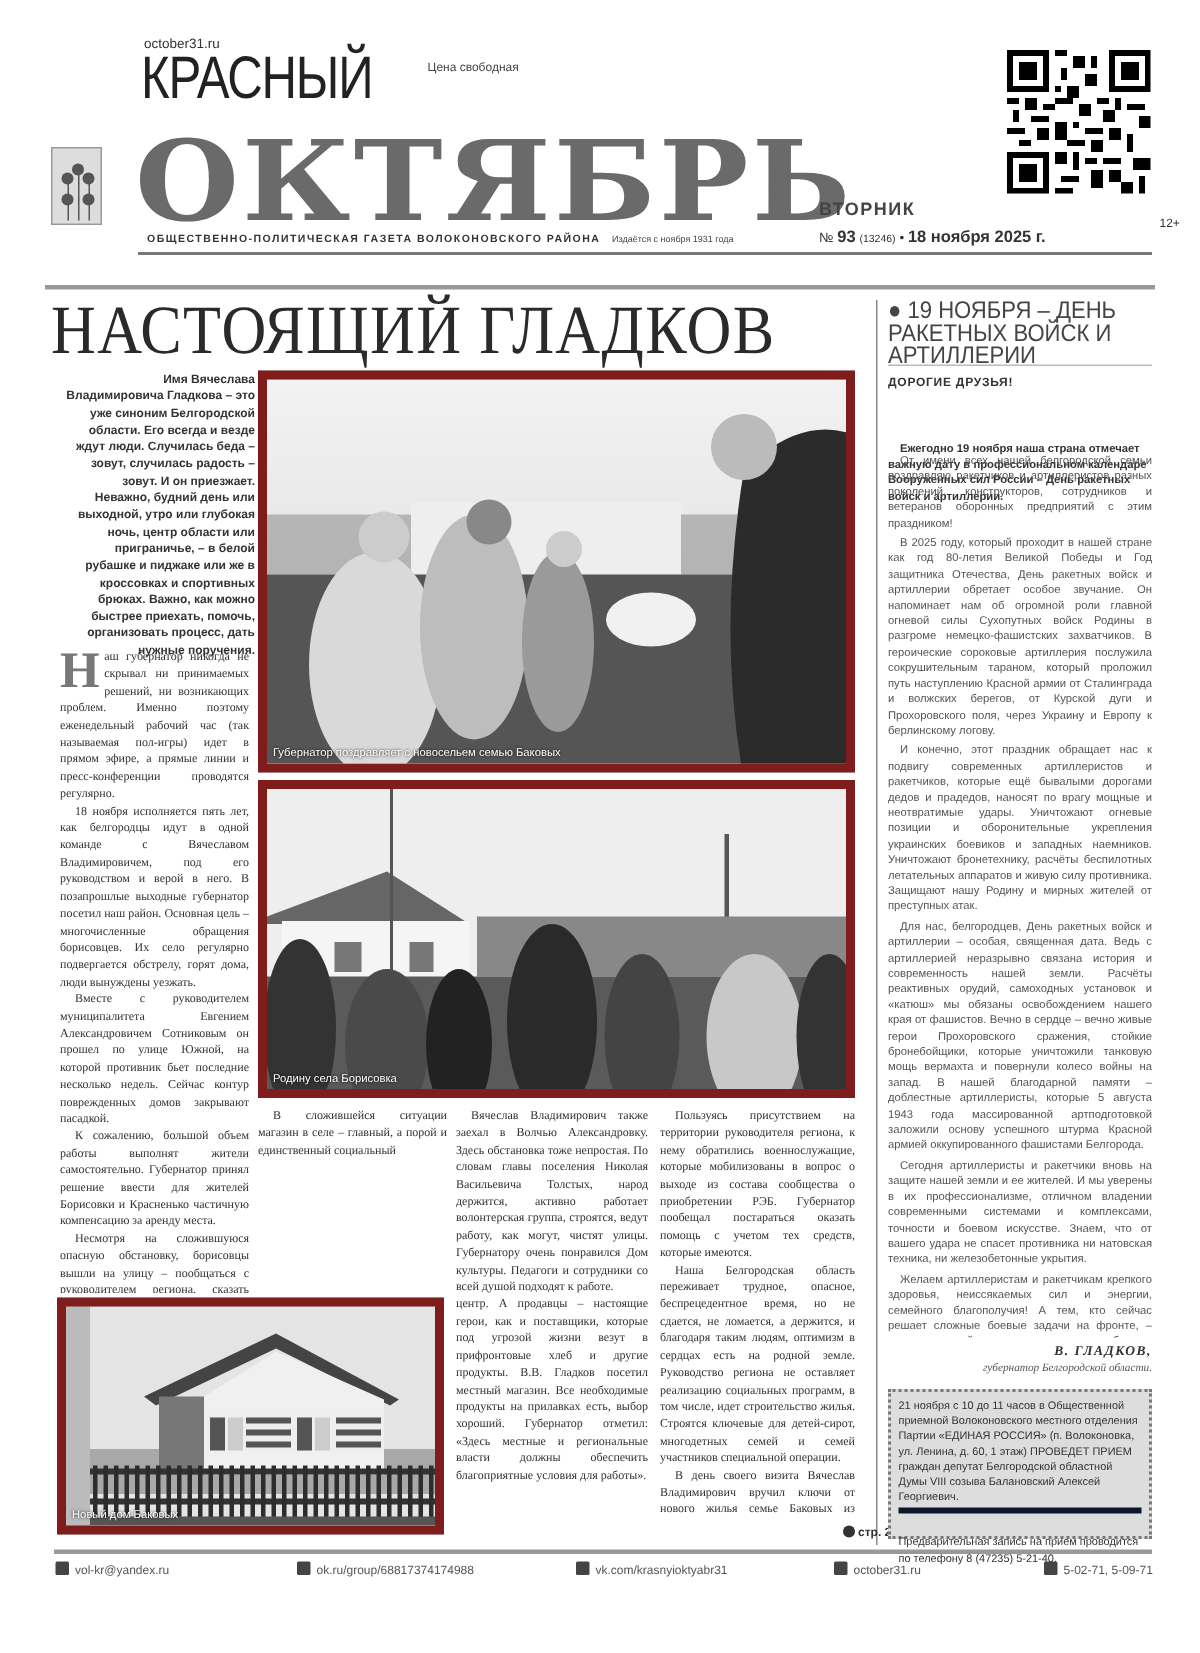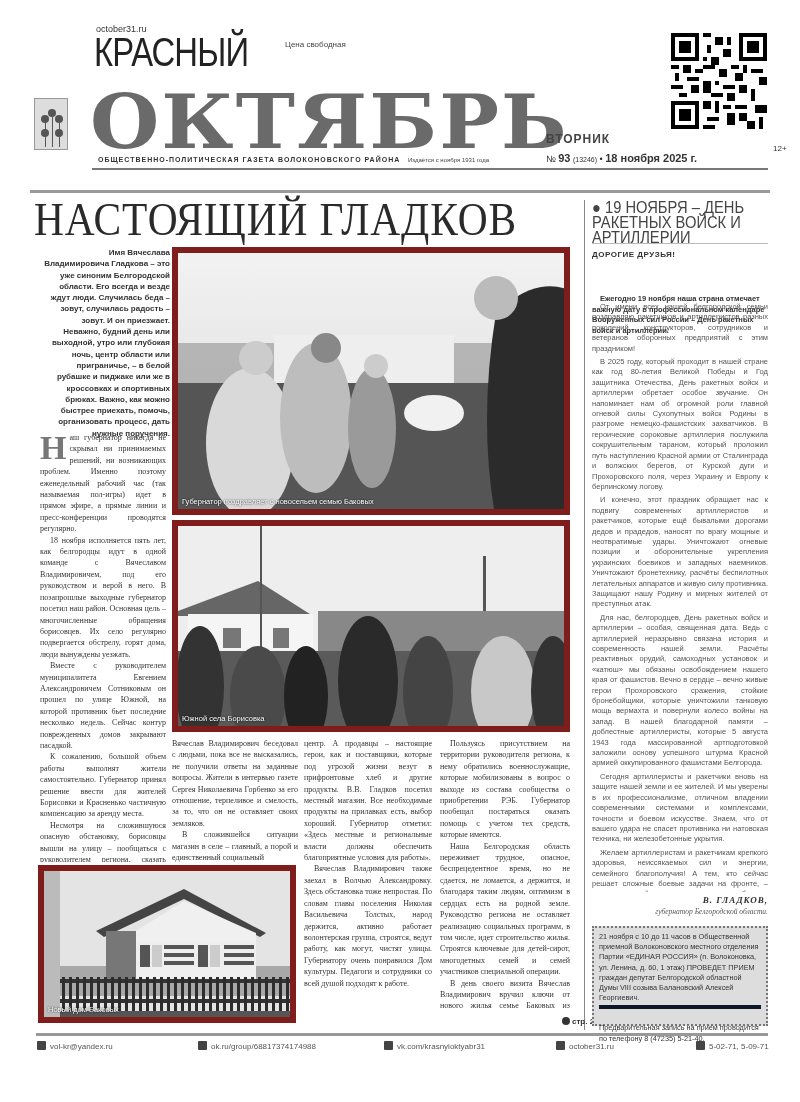--- a/index.html
+++ b/index.html
@@ -154,21 +154,21 @@
     <rect x="140" y="85" width="258" height="40" fill="#888"></rect>
     <rect x="0" y="125" width="398" height="87" fill="#5a5a5a"></rect>
     <ellipse cx="22" cy="160" rx="24" ry="60" fill="#333"></ellipse>
     <ellipse cx="80" cy="170" rx="28" ry="50" fill="#4a4a4a"></ellipse>
     <ellipse cx="128" cy="170" rx="22" ry="50" fill="#222"></ellipse>
     <ellipse cx="190" cy="155" rx="30" ry="65" fill="#2a2a2a"></ellipse>
     <ellipse cx="250" cy="165" rx="25" ry="55" fill="#444"></ellipse>
     <ellipse cx="325" cy="165" rx="32" ry="55" fill="#c8c8c8"></ellipse>
     <ellipse cx="375" cy="165" rx="22" ry="55" fill="#333"></ellipse>
   </svg>
-  <span class="caption">Южной села Борисовка</span>
+  <span class="caption">Родину села Борисовка</span>
 </div>
 
 <div class="abs photo" style="left:38px;top:865px;width:258px;height:158px;padding-left:16px;">
   <svg width="258" height="158" viewBox="0 0 258 158">
     <rect width="258" height="158" fill="#e4e4e4"></rect>
     <rect x="0" y="95" width="258" height="30" fill="#a8a8a8"></rect>
     <path d="M36 60 L124 18 L206 62 L200 66 L124 28 L44 66z" fill="#444"></path>
     <rect x="46" y="60" width="30" height="52" fill="#777"></rect>
     <path d="M76 60 L124 30 L196 62 L196 112 L76 112z" fill="#f0f0f0"></path>
     <rect x="76" y="72" width="120" height="24" fill="#eee"></rect>
@@ -232,27 +232,26 @@
 
 <div class="abs col" style="left:40px;top:432px;width:126px;height:430px;">
   <p style="text-indent:0"><span class="dropcap">Н</span><span>аш губернатор никогда не скрывал ни принимаемых решений, ни возникающих проблем. Именно поэтому еженедельный рабочий час (так называемая пол-игры) идет в прямом эфире, а прямые линии и пресс-конференции проводятся регулярно.</span></p>
   <p>18 ноября исполняется пять лет, как белгородцы идут в одной команде с Вячеславом Владимировичем, под его руководством и верой в него. В позапрошлые выходные губернатор посетил наш район. Основная цель – многочисленные обращения борисовцев. Их село регулярно подвергается обстрелу, горят дома, люди вынуждены уезжать.</p>
   <p>Вместе с руководителем муниципалитета Евгением Александровичем Сотниковым он прошел по улице Южной, на которой противник бьет последние несколько недель. Сейчас контур поврежденных домов закрывают пасадкой.</p>
   <p>К сожалению, большой объем работы выполнят жители самостоятельно. Губернатор принял решение ввести для жителей Борисовки и Красненько частичную компенсацию за аренду места.</p>
   <p>Несмотря на сложившуюся опасную обстановку, борисовцы вышли на улицу – пообщаться с руководителем региона, сказать прямо о своих опасениях.</p>
 </div>
 
 <div class="abs col" style="left:172px;top:738px;width:126px;height:124px;">
-  <p style="text-indent:0">Вячеслав Владимирович беседовал с людьми, пока все не высказались, не получили ответы на заданные вопросы. Жители в интервью газете Сергея Николаевича Горбенко за его отношение, терпеливое и смелость, за то, что он не оставляет своих земляков.</p>
   <p>В сложившейся ситуации магазин в селе – главный, а порой и единственный социальный</p>
 </div>
 
 <div class="abs col" style="left:304px;top:738px;width:128px;height:290px;">
+  <p>Вячеслав Владимирович также заехал в Волчью Александровку. Здесь обстановка тоже непростая. По словам главы поселения Николая Васильевича Толстых, народ держится, активно работает волонтерская группа, строятся, ведут работу, как могут, чистят улицы. Губернатору очень понравился Дом культуры. Педагоги и сотрудники со всей душой подходят к работе.</p>
   <p style="text-indent:0">центр. А продавцы – настоящие герои, как и поставщики, которые под угрозой жизни везут в прифронтовые хлеб и другие продукты. В.В. Гладков посетил местный магазин. Все необходимые продукты на прилавках есть, выбор хороший. Губернатор отметил: «Здесь местные и региональные власти должны обеспечить благоприятные условия для работы».</p>
-  <p>Вячеслав Владимирович также заехал в Волчью Александровку. Здесь обстановка тоже непростая. По словам главы поселения Николая Васильевича Толстых, народ держится, активно работает волонтерская группа, строятся, ведут работу, как могут, чистят улицы. Губернатору очень понравился Дом культуры. Педагоги и сотрудники со всей душой подходят к работе.</p>
 </div>
 
 <div class="abs col" style="left:440px;top:738px;width:130px;height:276px;">
   <p>Пользуясь присутствием на территории руководителя региона, к нему обратились военнослужащие, которые мобилизованы в вопрос о выходе из состава сообщества о приобретении РЭБ. Губернатор пообещал постараться оказать помощь с учетом тех средств, которые имеются.</p>
   <p>Наша Белгородская область переживает трудное, опасное, беспрецедентное время, но не сдается, не ломается, а держится, и благодаря таким людям, оптимизм в сердцах есть на родной земле. Руководство региона не оставляет реализацию социальных программ, в том числе, идет строительство жилья. Строятся ключевые для детей-сирот, многодетных семей и семей участников специальной операции.</p>
   <p>В день своего визита Вячеслав Владимирович вручил ключи от нового жилья семье Баковых из Волоконовки.</p>
 </div>
 
 <div class="abs cont">
   <span class="dot"></span><span>стр. 2</span>

